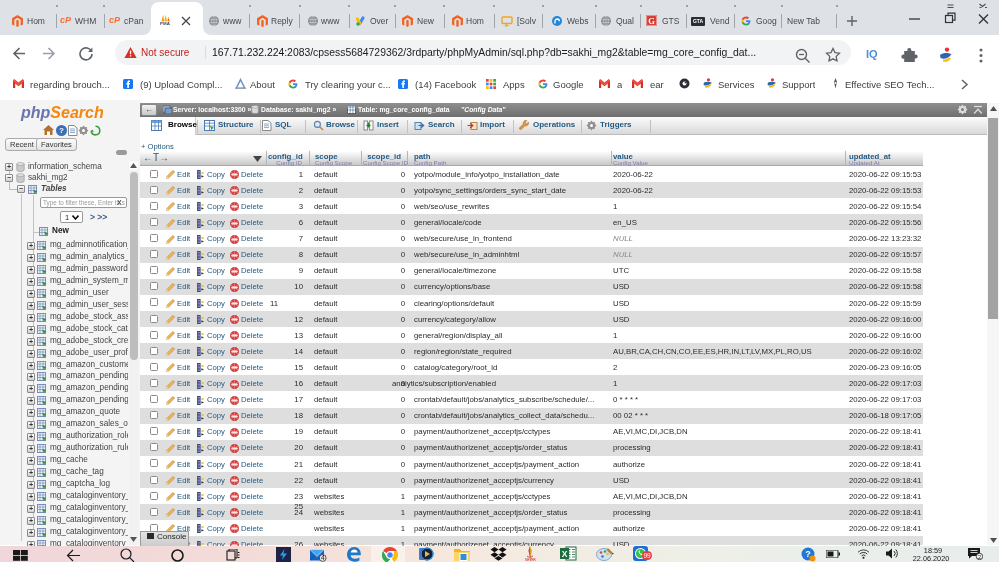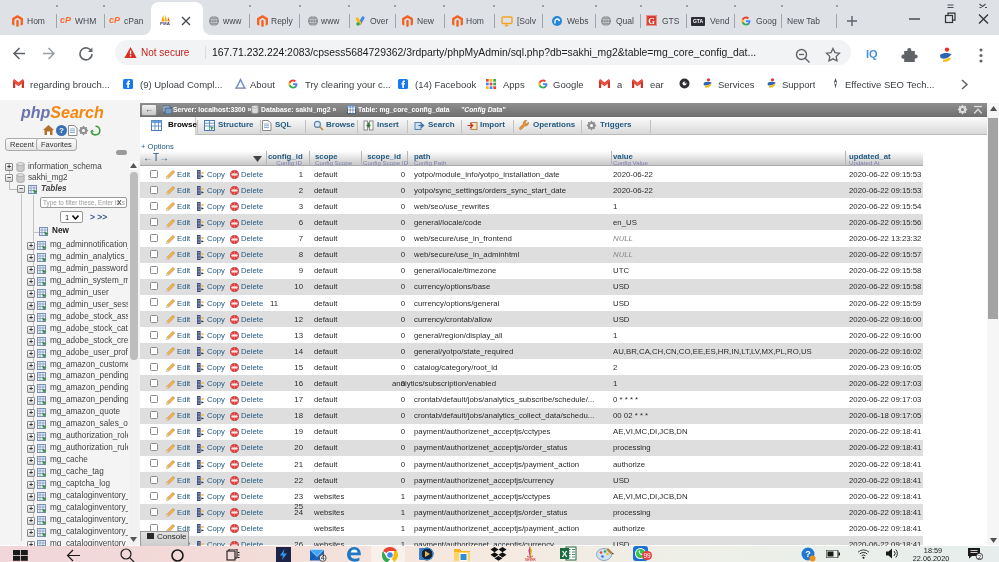--- a/index.html
+++ b/index.html
@@ -868,21 +868,21 @@
 <svg style="position:absolute;left:230px;top:299.0px" width="9" height="9" viewBox="0 0 9 9">
     <circle cx="4.5" cy="4.5" r="4.3" fill="#e03c3c"></circle>
     <circle cx="4.5" cy="4.5" r="4.3" fill="none" stroke="#b02a2a" stroke-width=".5"></circle>
     <path d="M4.5 .6v7.8M1.1 2.2l6.8 4.6M7.9 2.2L1.1 6.8" stroke="#ef9a9a" stroke-width=".55"></path>
     <rect x="1.2" y="3.6" width="6.6" height="1.8" rx=".9" fill="#fff" opacity=".85"></rect>
   </svg>
 <span class="link" style="left:241px;top:298.5px">Delete</span>
 <span class="cell" style="left:270px;top:298.5px;width:33px;text-align:left">11</span>
 <span class="cell" style="left:314px;top:298.5px">default</span>
 <span class="cell" style="left:370px;top:298.5px;width:35px;text-align:right">0</span>
-<span class="cell" style="left:414px;top:298.5px">currency/options/general</span>
+<span class="cell" style="left:414px;top:298.5px">clearing/options/default</span>
 <span class="cell" style="left:613px;top:298.5px">USD</span>
 <span class="cell" style="left:849px;top:298.5px">2020-06-22 09:15:59</span>
 <div class="abs" style="left:140px;top:310.9px;width:783px;height:16.1px;background:#dedede"></div>
 <span class="cb" style="left:150px;top:314.5px"></span>
 <svg style="position:absolute;left:166px;top:315.09999999999997px" width="9" height="9" viewBox="0 0 9 9">
     <path d="M0 9l.9-2.7L6.3.9a1 1 0 0 1 1.4 0l.4.4a1 1 0 0 1 0 1.4L2.7 8.1z" fill="#f0b54d" stroke="#b5854a" stroke-width=".5"></path>
     <path d="M0 9l.9-2.7 1.8 1.8z" fill="#e8e0d0"></path>
   </svg>
 <span class="link" style="left:177px;top:314.6px">Edit</span>
 <svg style="position:absolute;left:196px;top:315.09999999999997px" width="9" height="9" viewBox="0 0 9 9">
@@ -895,21 +895,21 @@
 <svg style="position:absolute;left:230px;top:315.09999999999997px" width="9" height="9" viewBox="0 0 9 9">
     <circle cx="4.5" cy="4.5" r="4.3" fill="#e03c3c"></circle>
     <circle cx="4.5" cy="4.5" r="4.3" fill="none" stroke="#b02a2a" stroke-width=".5"></circle>
     <path d="M4.5 .6v7.8M1.1 2.2l6.8 4.6M7.9 2.2L1.1 6.8" stroke="#ef9a9a" stroke-width=".55"></path>
     <rect x="1.2" y="3.6" width="6.6" height="1.8" rx=".9" fill="#fff" opacity=".85"></rect>
   </svg>
 <span class="link" style="left:241px;top:314.6px">Delete</span>
 <span class="cell" style="left:270px;top:314.6px;width:33px;text-align:right">12</span>
 <span class="cell" style="left:314px;top:314.6px">default</span>
 <span class="cell" style="left:370px;top:314.6px;width:35px;text-align:right">0</span>
-<span class="cell" style="left:414px;top:314.6px">currency/crontab/allow</span>
+<span class="cell" style="left:414px;top:314.6px">currency/category/allow</span>
 <span class="cell" style="left:613px;top:314.6px">USD</span>
 <span class="cell" style="left:849px;top:314.6px">2020-06-22 09:16:00</span>
 <div class="abs" style="left:140px;top:327.0px;width:783px;height:16.1px;background:#ffffff"></div>
 <span class="cb" style="left:150px;top:330.6px"></span>
 <svg style="position:absolute;left:166px;top:331.2px" width="9" height="9" viewBox="0 0 9 9">
     <path d="M0 9l.9-2.7L6.3.9a1 1 0 0 1 1.4 0l.4.4a1 1 0 0 1 0 1.4L2.7 8.1z" fill="#f0b54d" stroke="#b5854a" stroke-width=".5"></path>
     <path d="M0 9l.9-2.7 1.8 1.8z" fill="#e8e0d0"></path>
   </svg>
 <span class="link" style="left:177px;top:330.7px">Edit</span>
 <svg style="position:absolute;left:196px;top:331.2px" width="9" height="9" viewBox="0 0 9 9">
@@ -949,21 +949,21 @@
 <svg style="position:absolute;left:230px;top:347.3px" width="9" height="9" viewBox="0 0 9 9">
     <circle cx="4.5" cy="4.5" r="4.3" fill="#e03c3c"></circle>
     <circle cx="4.5" cy="4.5" r="4.3" fill="none" stroke="#b02a2a" stroke-width=".5"></circle>
     <path d="M4.5 .6v7.8M1.1 2.2l6.8 4.6M7.9 2.2L1.1 6.8" stroke="#ef9a9a" stroke-width=".55"></path>
     <rect x="1.2" y="3.6" width="6.6" height="1.8" rx=".9" fill="#fff" opacity=".85"></rect>
   </svg>
 <span class="link" style="left:241px;top:346.8px">Delete</span>
 <span class="cell" style="left:270px;top:346.8px;width:33px;text-align:right">14</span>
 <span class="cell" style="left:314px;top:346.8px">default</span>
 <span class="cell" style="left:370px;top:346.8px;width:35px;text-align:right">0</span>
-<span class="cell" style="left:414px;top:346.8px">general/yotpo/state_required</span>
+<span class="cell" style="left:414px;top:346.8px">region/region/state_required</span>
 <span class="cell" style="left:613px;top:346.8px">AU,BR,CA,CH,CN,CO,EE,ES,HR,IN,LT,LV,MX,PL,RO,US</span>
 <span class="cell" style="left:849px;top:346.8px">2020-06-22 09:16:02</span>
 <div class="abs" style="left:140px;top:359.2px;width:783px;height:16.1px;background:#ffffff"></div>
 <span class="cb" style="left:150px;top:362.8px"></span>
 <svg style="position:absolute;left:166px;top:363.40000000000003px" width="9" height="9" viewBox="0 0 9 9">
     <path d="M0 9l.9-2.7L6.3.9a1 1 0 0 1 1.4 0l.4.4a1 1 0 0 1 0 1.4L2.7 8.1z" fill="#f0b54d" stroke="#b5854a" stroke-width=".5"></path>
     <path d="M0 9l.9-2.7 1.8 1.8z" fill="#e8e0d0"></path>
   </svg>
 <span class="link" style="left:177px;top:362.9px">Edit</span>
 <svg style="position:absolute;left:196px;top:363.40000000000003px" width="9" height="9" viewBox="0 0 9 9">

